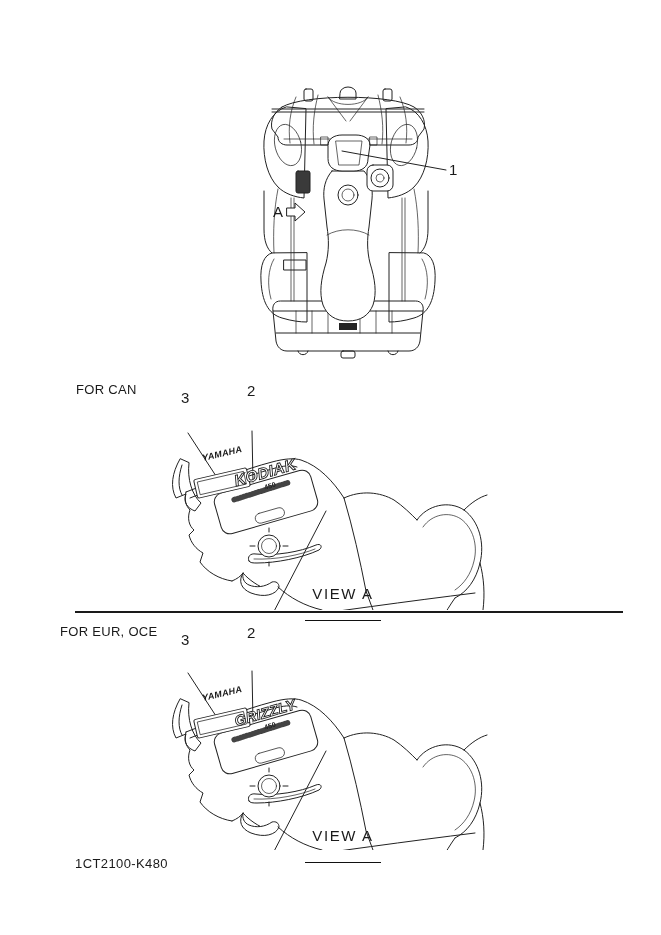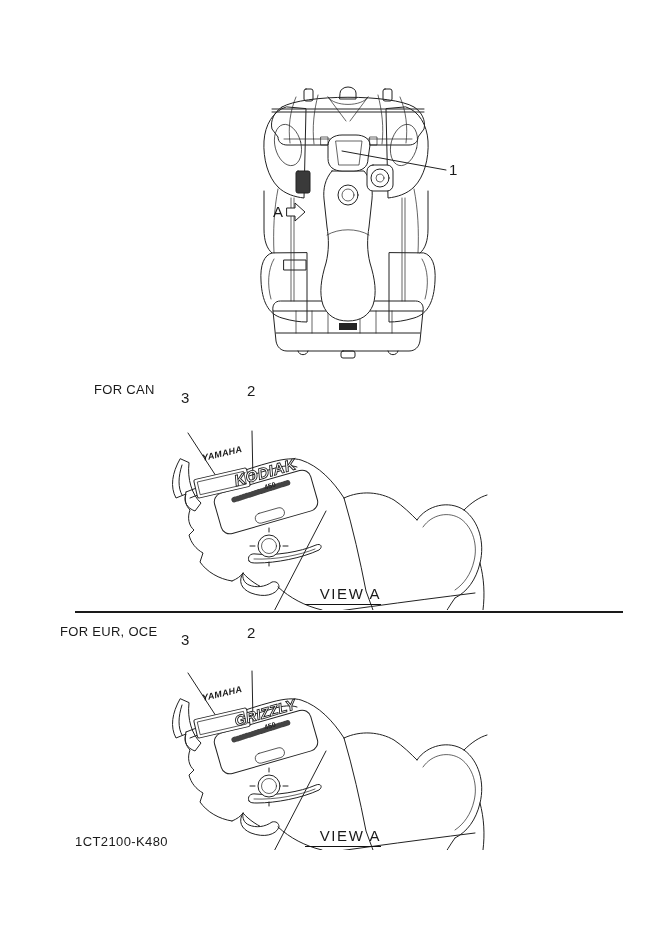--- a/index.html
+++ b/index.html
@@ -1,22 +1,22 @@
 <!DOCTYPE html>
 <html><head>
 <meta charset="utf-8">
 <style>
   html,body{margin:0;padding:0;background:#fff;}
   .page{position:relative;width:661px;height:935px;background:#fff;overflow:hidden;
         font-family:"Liberation Sans",sans-serif;color:#1a1a1a;}
   .abs{position:absolute;}
   .label{font-size:13px;letter-spacing:.3px;white-space:nowrap;}
   .callout{font-size:15px;line-height:15px;}
-  .view-label{font-size:15px;letter-spacing:1.6px;text-align:right;
-              padding-bottom:2px;border-bottom:1.6px solid #111;}
+  .view-label{font-size:15px;letter-spacing:1.6px;text-align:center;
+              padding-bottom:18px;border-bottom:1.6px solid #111;}
   .divider{height:2px;background:#1a1a1a;}
   .code{font-size:13px;letter-spacing:.4px;}
   svg path, svg line, svg rect, svg circle, svg ellipse{
       fill:none;stroke:#222;stroke-width:1;stroke-linecap:round;stroke-linejoin:round;}
   svg .fw{fill:#fff;}
   svg .dk{fill:#3a3a3a;stroke:#222;}
   svg .blk{fill:#222;stroke:none;}
   svg .hatch{stroke:#444;stroke-width:5.5;stroke-dasharray:1.6 1.5;}
   svg .thin{stroke-width:.7;}
   svg text{stroke:none;fill:#1a1a1a;font-family:"Liberation Sans",sans-serif;}
@@ -147,21 +147,21 @@
       <g>
         <text x="33" y="134" font-size="15">A</text>
         <path class="fw" d="M47,125 h8 v-5 l10,9 l-10,9 v-5 h-8 z"></path>
       </g>
 
       <path d="M102,68 L206,87"></path>
     </g>
   </svg>
   <div class="abs callout" style="left:449px;top:162px">1</div>
 
-  <div class="abs label" style="left:94px;top:382px">FOR CAN</div>
+  <div class="abs label" style="left:76px;top:382px">FOR CAN</div>
   <div class="abs callout" style="left:181px;top:390px">3</div>
   <div class="abs callout" style="left:247px;top:383px">2</div>
 
   <svg class="abs" style="left:130px;top:390px" width="360" height="220" viewBox="0 -30 360 220">
     <use href="#fender-sym"></use>
     <g transform="translate(92,33) rotate(-13)">
       <text class="emblem-brand-text" x="0" y="3.5" font-size="9" letter-spacing=".3" text-anchor="middle">YAMAHA</text>
     </g>
     <g transform="translate(136,52) rotate(-16)">
       <text class="emblem-model-text" x="-1" y="5.5" font-size="15.5" letter-spacing=".4" text-anchor="middle">KODIAK</text>
@@ -181,15 +181,15 @@
     <g transform="translate(92,33) rotate(-13)">
       <text class="emblem-brand-text" x="0" y="3.5" font-size="9" letter-spacing=".3" text-anchor="middle">YAMAHA</text>
     </g>
     <g transform="translate(136,52) rotate(-16)">
       <text class="emblem-model-text" x="-1" y="5.5" font-size="14.5" letter-spacing=".3" text-anchor="middle">GRIZZLY</text>
       <text class="emblem-size-text" x="0" y="16.8" font-size="7" text-anchor="middle">450</text>
     </g>
   </svg>
   <div class="abs view-label" style="left:305px;top:827px;width:76px">VIEW A</div>
 
-  <div class="abs code" style="left:75px;top:834px">1CT2100-K480</div>
+  <div class="abs code" style="left:75px;top:856px">1CT2100-K480</div>
 
 </div>
 
 </body></html>

